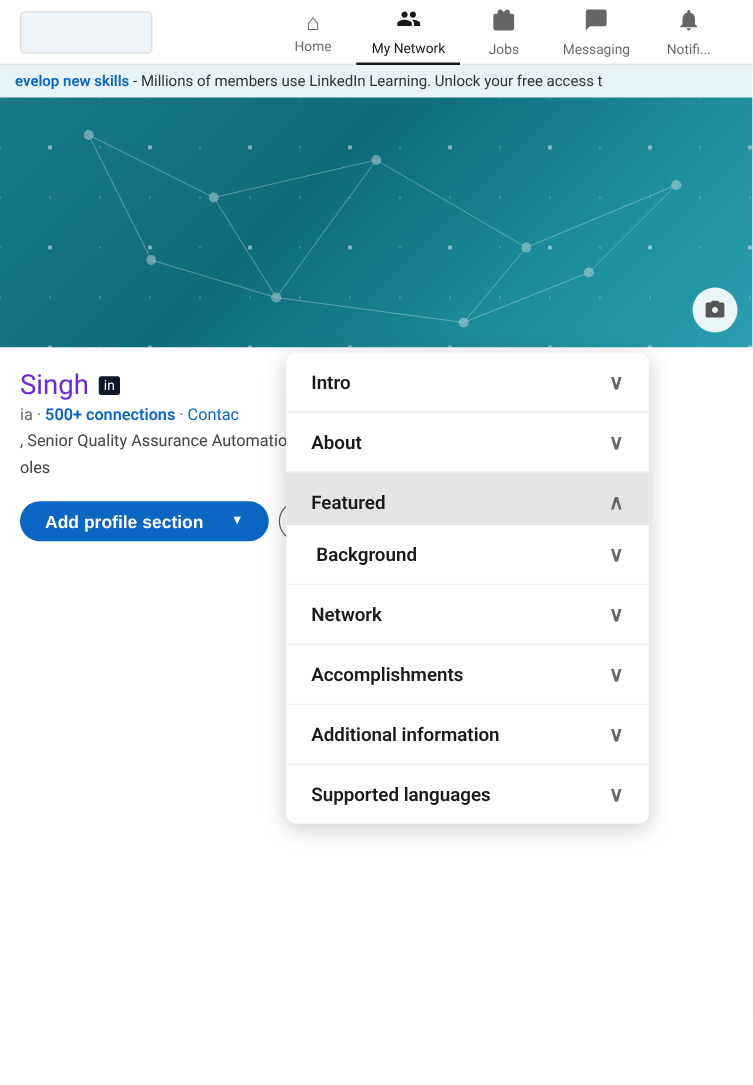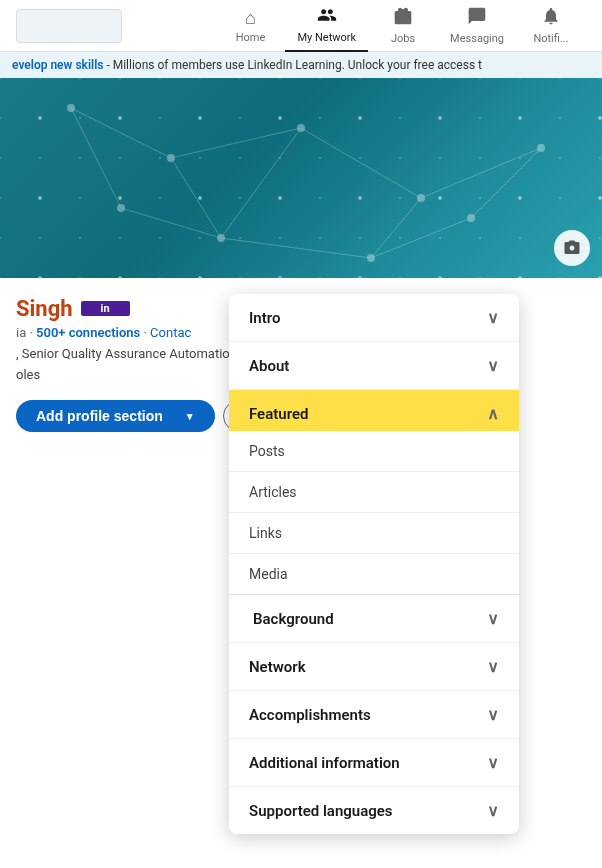--- a/index.html
+++ b/index.html
@@ -95,21 +95,21 @@
       align-items: center;
       justify-content: center;
       cursor: pointer;
       font-size: 16px;
       color: #555;
     }
 
     
     .dropdown-overlay {
       position: absolute;
-      top: 16px;
+      top: 4px;
       left: 229px;
       z-index: 100;
       background: white;
       border-radius: 8px;
       box-shadow: 0 4px 20px rgba(0,0,0,0.2);
       width: 290px;
     }
 
     .add-profile-btn {
       background: #0a66c2;
@@ -154,22 +154,22 @@
     }
     .profile-name-row {
       display: flex;
       align-items: center;
       gap: 8px;
       margin-bottom: 4px;
       margin-top: 8px;
     }
     .profile-name {
       font-size: 22px;
-      font-weight: 700;
-      color: #c2410c;
+      font-weight: 400;
+      color: #6d28d9;
     }
     .linkedin-badge {
       background: #0a66c2;
       color: white;
       font-size: 10px;
       font-weight: 700;
       padding: 2px 4px;
       border-radius: 3px;
     }
     .profile-connections {
@@ -189,21 +189,21 @@
       justify-content: space-between;
       padding: 14px 20px;
       border-bottom: 1px solid #f0f0f0;
       cursor: pointer;
       font-size: 15px;
       font-weight: 600;
       color: #1a1a1a;
     }
     .dropdown-item:last-child { border-bottom: none; }
     .dropdown-item.expanded {
-      background: #fde047;
+      background: #e5e5e5;
     }
     .dropdown-chevron {
       color: #666;
       font-size: 12px;
     }
 
     
     .sub-items {
       background: white;
     }
@@ -316,21 +316,21 @@
         <path d="M12 15.2c-1.77 0-3.2-1.43-3.2-3.2s1.43-3.2 3.2-3.2 3.2 1.43 3.2 3.2-1.43 3.2-3.2 3.2zM9 2L7.17 4H4c-1.1 0-2 .9-2 2v12c0 1.1.9 2 2 2h16c1.1 0 2-.9 2-2V6c0-1.1-.9-2-2-2h-3.17L15 2H9z"></path>
       </svg>
     </div>
   </div>
 
   <div class="profile-card">
 
     <div class="profile-header">
       <div class="profile-name-row">
         <span class="profile-name">Singh</span>
-        <span class="linkedin-badge" style="background:#4c1d95; color:white; font-size:11px; padding:1px 20px; border-radius:2px; font-weight:700;">in</span>
+        <span class="linkedin-badge" style="background:#0f172a; color:white; font-size:11px; padding:1px 4px; border-radius:2px; font-weight:400;">in</span>
       </div>
       <div class="profile-connections">
         <span>ia · </span><span class="count">500+ connections</span><span> · </span><span style="color:#0a66c2;">Contac</span>
       </div>
       <div class="profile-headline">
         <span>, Senior Quality Assurance Automatio</span>
       </div>
       <div class="profile-headline">
         <span>oles</span>
       </div>
@@ -359,34 +359,20 @@
       <div class="dropdown-item">
         <span>About</span>
         <span class="dropdown-chevron" style="font-size:16px;">∨</span>
       </div>
 
       <div class="dropdown-item expanded" style="border-bottom: none; padding-bottom: 8px;">
         <span>Featured</span>
         <span class="dropdown-chevron" style="font-size:16px;">∧</span>
       </div>
 
-      <div class="sub-items">
-        <div class="sub-item">
-          <span>Posts</span>
-        </div>
-        <div class="sub-item">
-          <span>Articles</span>
-        </div>
-        <div class="sub-item">
-          <span>Links</span>
-        </div>
-        <div class="sub-item" style="border-bottom: none;">
-          <span>Media</span>
-        </div>
-      </div>
 
       <div class="dropdown-item" style="border-top: 1px solid #e0e0e0; padding-left: 24px;">
         <span>Background</span>
         <span class="dropdown-chevron" style="font-size:16px;">∨</span>
       </div>
 
       <div class="dropdown-item">
         <span>Network</span>
         <span class="dropdown-chevron" style="font-size:16px;">∨</span>
       </div>

